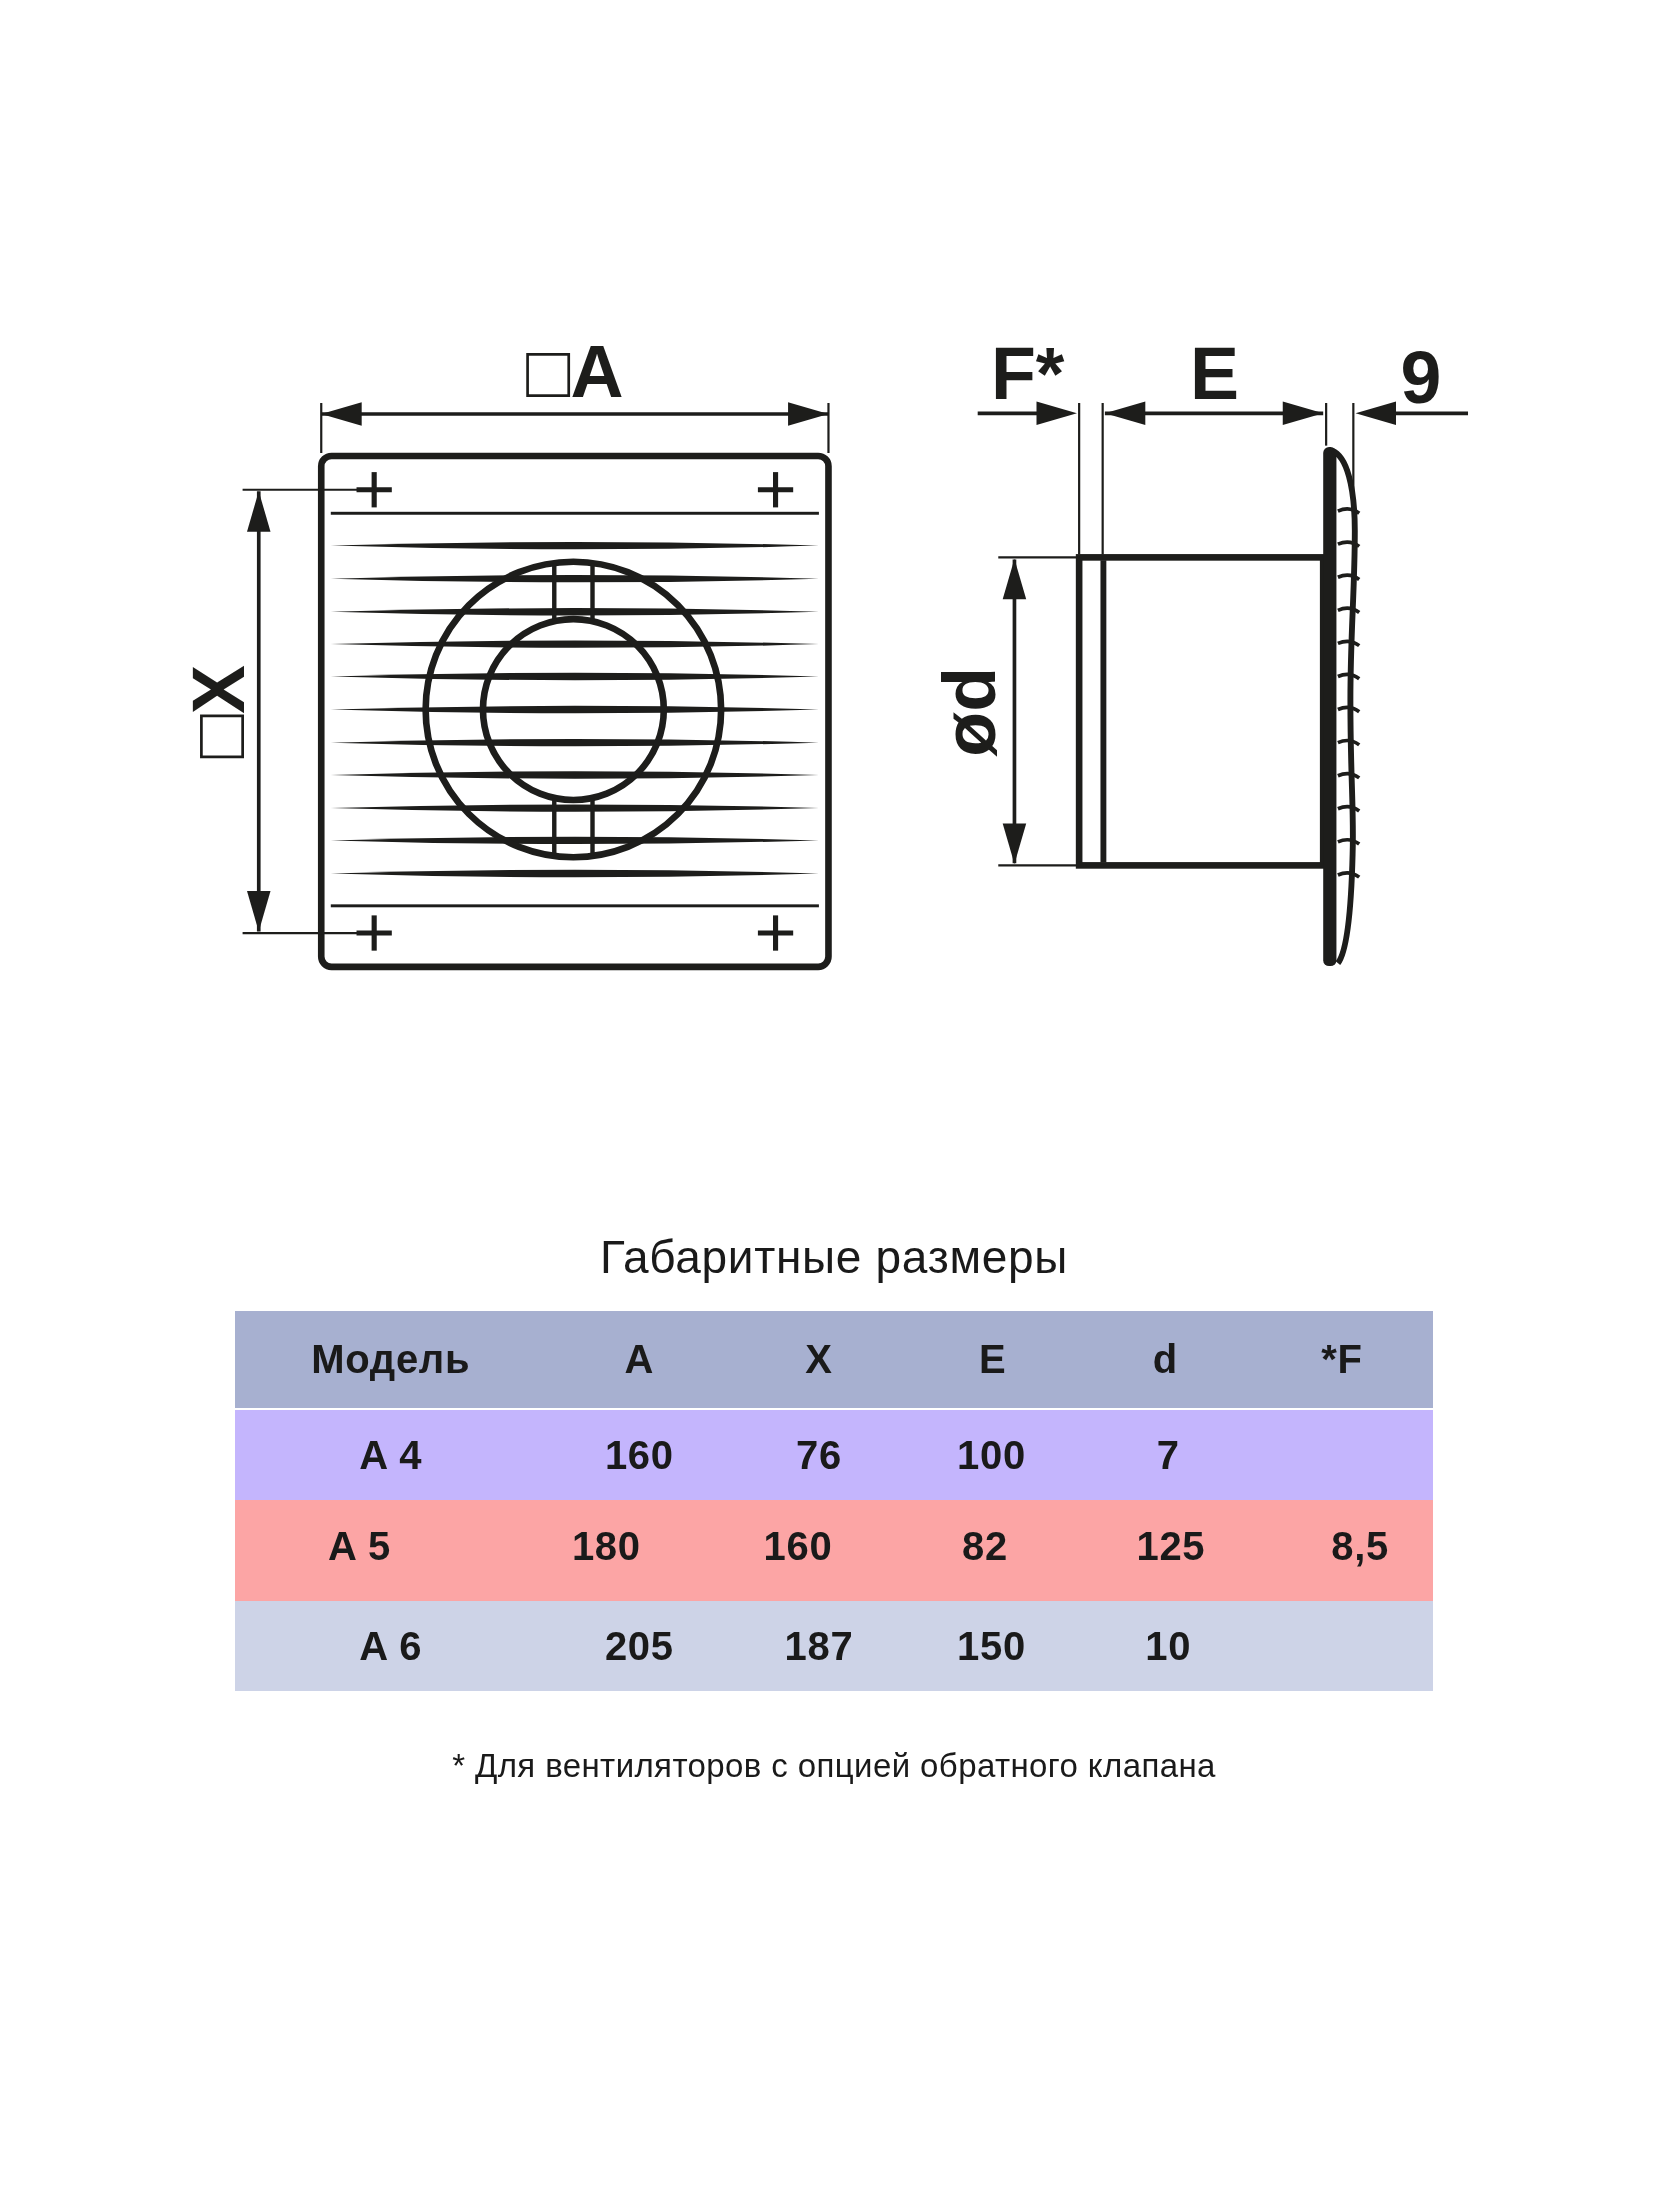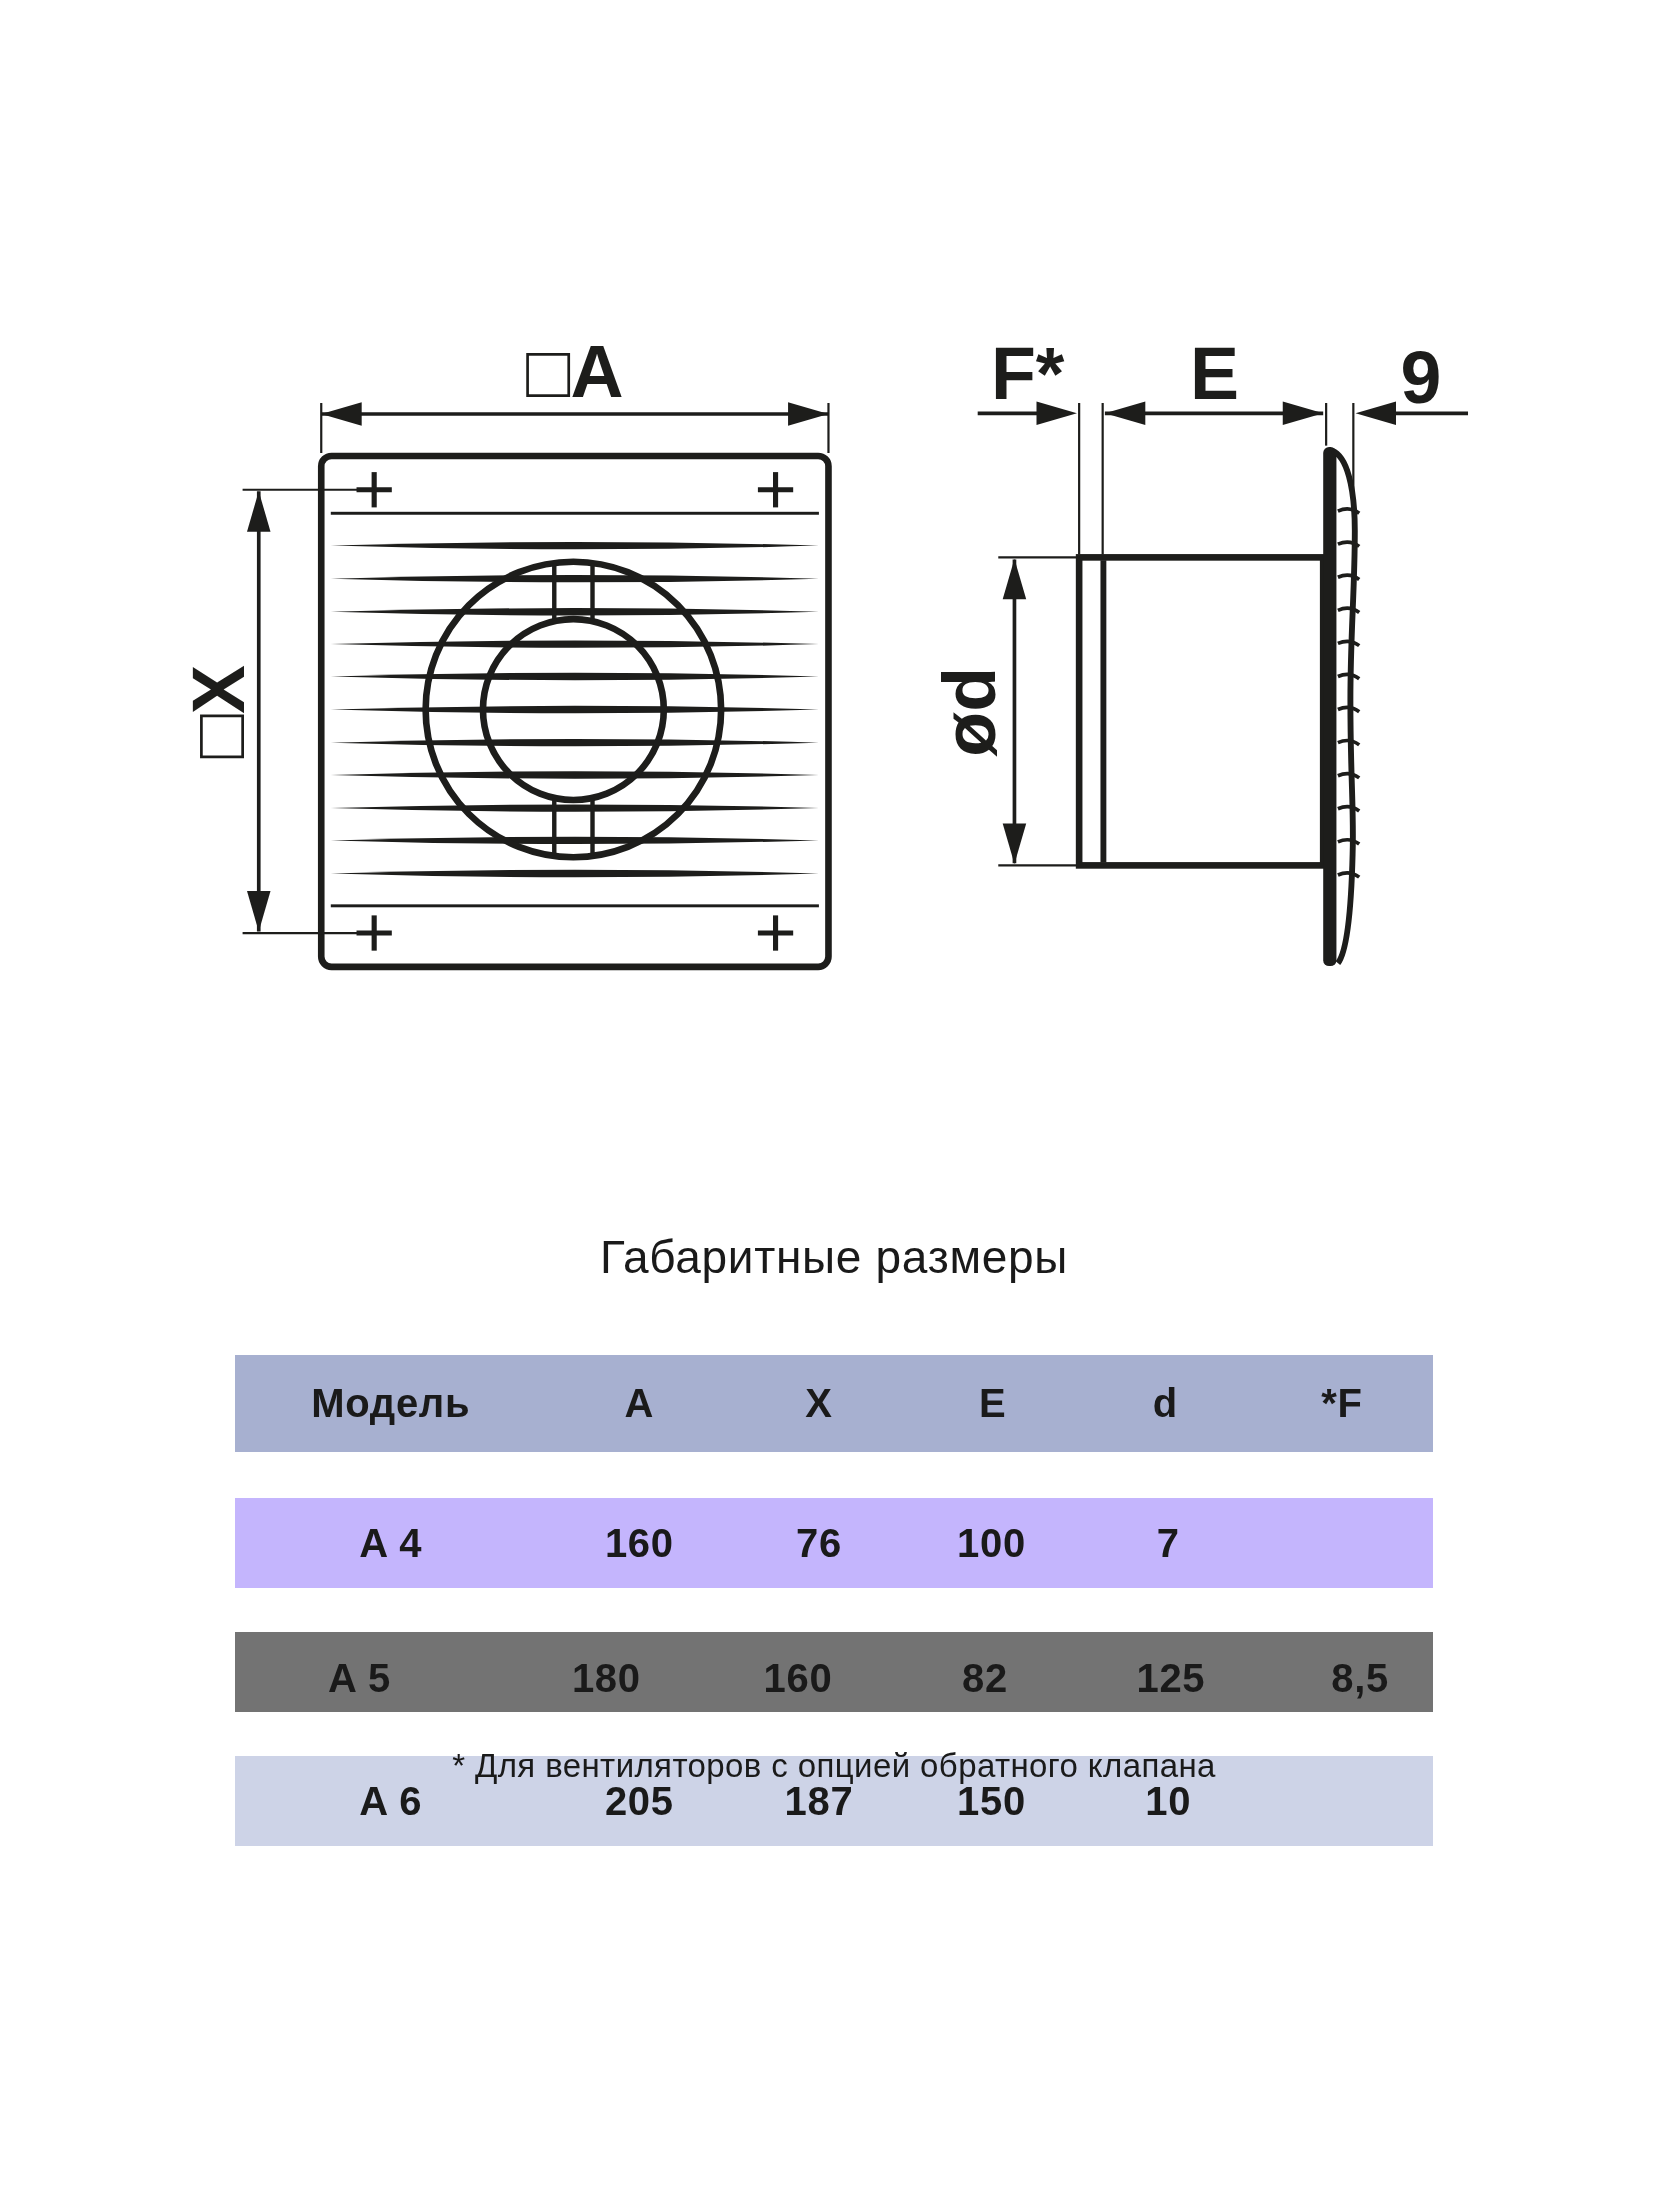--- a/index.html
+++ b/index.html
@@ -13,24 +13,24 @@
     font-family:"Liberation Sans","DejaVu Sans",sans-serif;
     font-weight:bold;fill:#1d1d1b;
   }
   .dim-label{font-size:100px;}
   
   #size-title{
     left:235px;top:1232px;width:1198px;height:51px;line-height:51px;
     text-align:center;font-size:46px;font-weight:normal;letter-spacing:0.7px;
   }
   #size-table{left:235px;top:1311px;width:1198px;}
-  .t-row{display:flex;width:100%;margin-top:44px;}
+  .t-row{display:flex;width:100%;}
   .t-row.header{height:97px;line-height:97px;background:#a7b0d0;border-bottom:2.2px solid #ffffff;}
   .t-row.r0{height:90px;line-height:90px;background:#c4b5fd;}
-  .t-row.r1{height:80px;line-height:93px;background:#737373;gap:48px;}
+  .t-row.r1{height:101px;line-height:93px;background:#fca5a5;gap:48px;}
   .t-row.r2{height:90px;line-height:90px;background:#cdd3e7;}
   .t-cell{
     display:block;text-align:center;font-size:40px;font-weight:bold;letter-spacing:0.7px;
     white-space:nowrap;overflow:visible;
   }
   .c0{width:26%;} .c1{width:15.5%;} .c2{width:14.5%;} .c3{width:14.5%;} .c4{width:14.3%;} .c5{width:15.2%;}
   #footnote{
     left:235px;top:1711px;width:1198px;text-align:center;
     font-size:33px;font-weight:400;letter-spacing:0.4px;margin-top:36px;
   }

